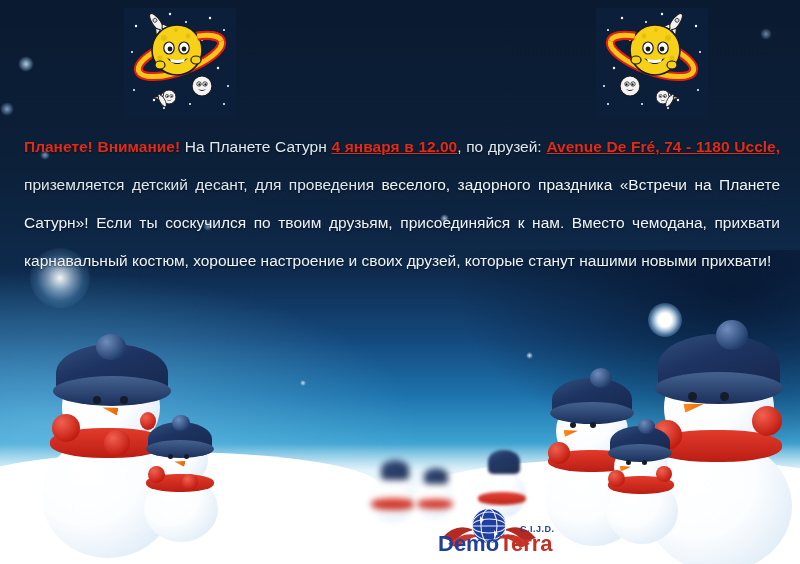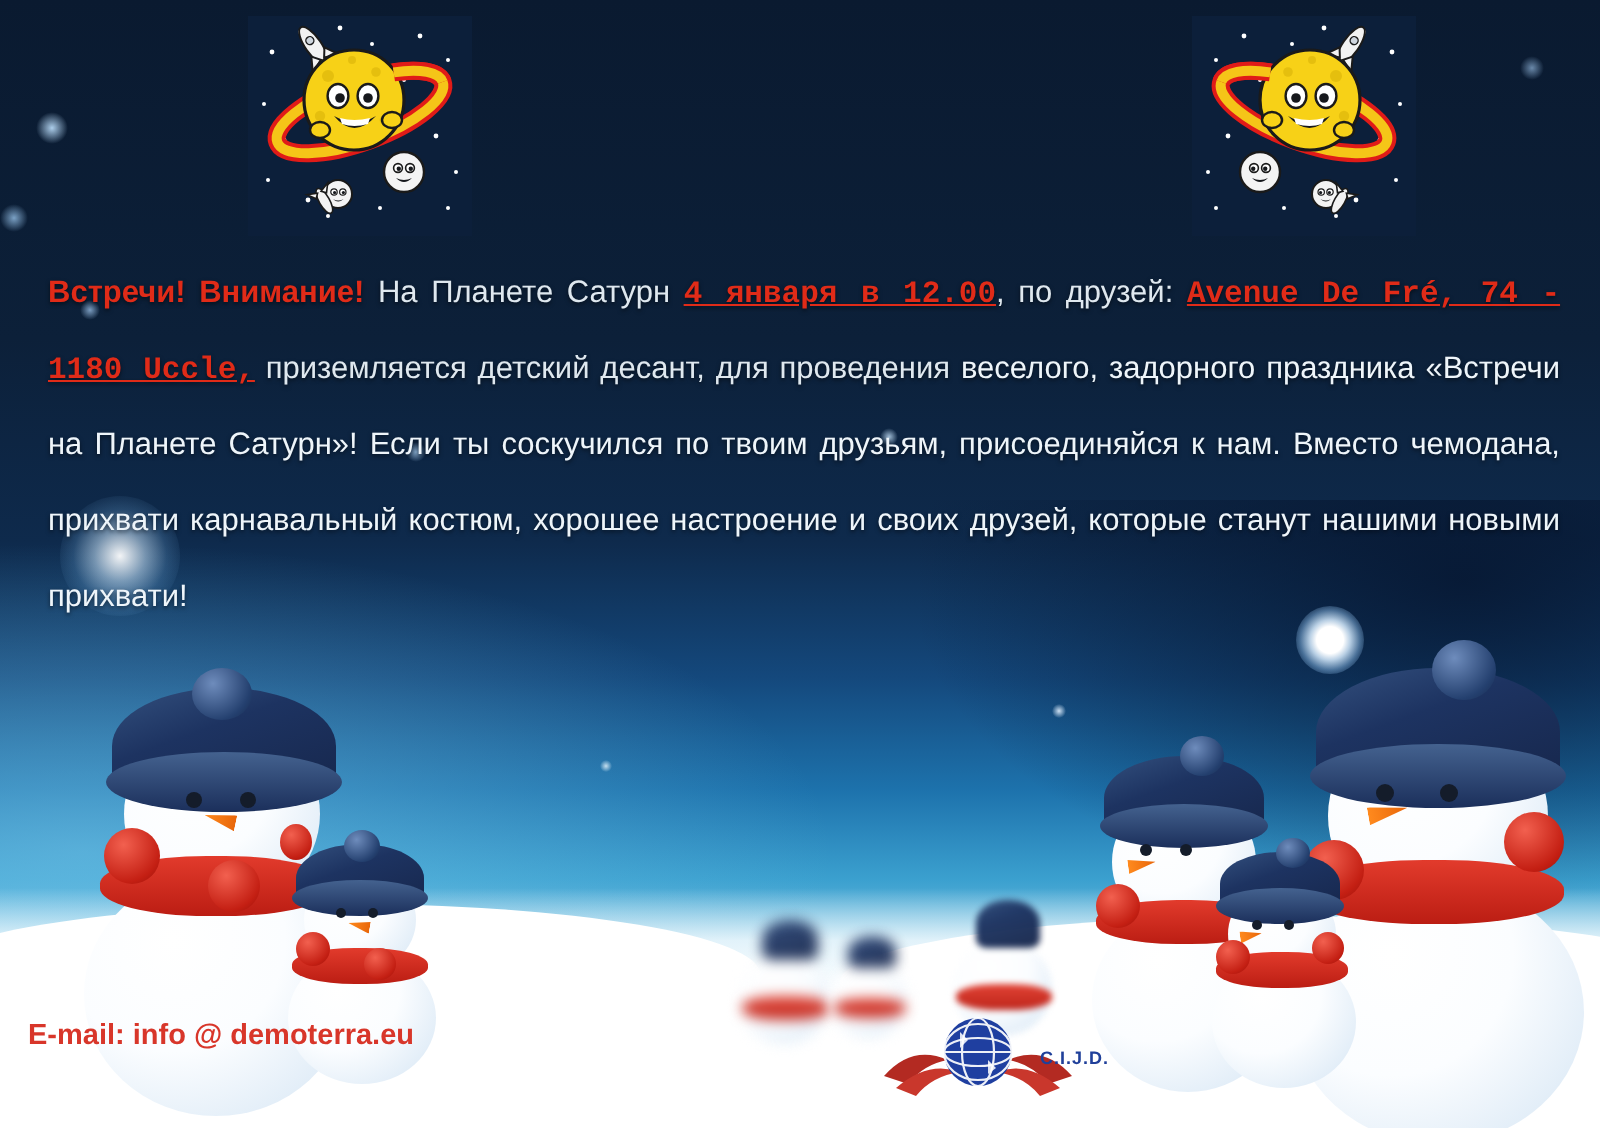--- a/index.html
+++ b/index.html
@@ -72,21 +72,21 @@
   .body-text{
     position:absolute;left:24px;top:128px;width:756px;
     font-size:15.5px;color:#dfe8ef;line-height:38px;
     text-align:justify;
     text-shadow:0 1px 2px rgba(0,0,0,.55);
   }
   .body-text .hl{
     color:#e02b18;font-weight:bold;
   }
   .body-text .hl-u{
-    color:#e02b18;font-weight:bold;text-decoration:underline;font-family:Liberation Mono, monospace;
+    color:#e02b18;font-weight:bold;text-decoration:underline;
   }
   .l5,.l6,.l7{color:#eef5fa;}
 
   
   .footer{
     position:absolute;left:14px;top:510px;width:420px;
     color:#d8362a;font-weight:bold;font-size:14.5px;line-height:17px;
   }
   .footer div{white-space:nowrap;}
 
@@ -389,43 +389,45 @@
       <g transform="translate(46,96) rotate(150)">
         <ellipse cx="5" cy="7" rx="2.6" ry="7" fill="#f2f2f2" stroke="#1a1a1a" stroke-width=".8"></ellipse>
         <path d="M2 10 L-1 14 L4 12 Z" fill="#f2f2f2" stroke="#1a1a1a" stroke-width=".8"></path>
         <path d="M8 10 L11 14 L6 12 Z" fill="#f2f2f2" stroke="#1a1a1a" stroke-width=".8"></path>
       </g>
     </svg>
 
   </div>
 
   <div class="body-text">
-    <span class="hl">Встречи!  Внимание!</span><span> На Планете Сатурн </span><span class="hl-u">4 января в 12.00</span><span>, по друзей:</span>
+    <span class="hl">Планете!  Внимание!</span><span> На Планете Сатурн </span><span class="hl-u">4 января в 12.00</span><span>, по друзей:</span>
     <span class="hl-u">Avenue De Fré, 74 - 1180 Uccle,</span><span> приземляется   детский десант, для проведения</span>
     <span class="l5">веселого, задорного праздника «Встречи на Планете Сатурн»! Если ты соскучился</span>
     <span class="l6">по твоим друзьям, присоединяйся к нам. Вместо чемодана, прихвати карнавальный</span>
     <span class="l7">костюм,  хорошее  настроение  и  своих  друзей,  которые  станут    нашими  новыми</span>
     <span class="l7">прихвати!</span>
   </div>
 
   <div class="footer">
-    <div>E-mail: info @ demoterra.eu</div>
   </div>
 
   <svg class="logo" viewBox="0 0 120 58">
 
     <path d="M2 34 Q16 18 34 26 Q22 28 14 38 Z" fill="#b32a22"></path>
     <path d="M96 34 Q82 18 64 26 Q76 28 84 38 Z" fill="#b32a22"></path>
     <path d="M8 40 Q24 26 40 32 Q26 34 18 44 Z" fill="#c9372c"></path>
     <path d="M90 40 Q74 26 58 32 Q72 34 80 44 Z" fill="#c9372c"></path>
 
     <circle cx="49" cy="22" r="17" fill="#1f3fa0"></circle>
     <g stroke="#ffffff" stroke-width="1.1" fill="none" opacity=".92">
       <ellipse cx="49" cy="22" rx="17" ry="7"></ellipse>
       <ellipse cx="49" cy="22" rx="8" ry="17"></ellipse>
       <line x1="32" y1="22" x2="66" y2="22"></line>
       <ellipse cx="49" cy="22" rx="17" ry="14"></ellipse>
     </g>
     <path d="M40 12 L44 16 L40 20 Z M54 26 L58 30 L54 33 Z" fill="#ffffff" opacity=".85"></path>
   </svg>
+  <div class="logo-text">
+    <span class="logo-demo">Demo</span><span class="logo-terra">Terra</span>
+  </div>
   <div class="logo-cijd">C.I.J.D.</div>
 
 </div>
 
 </body></html>

